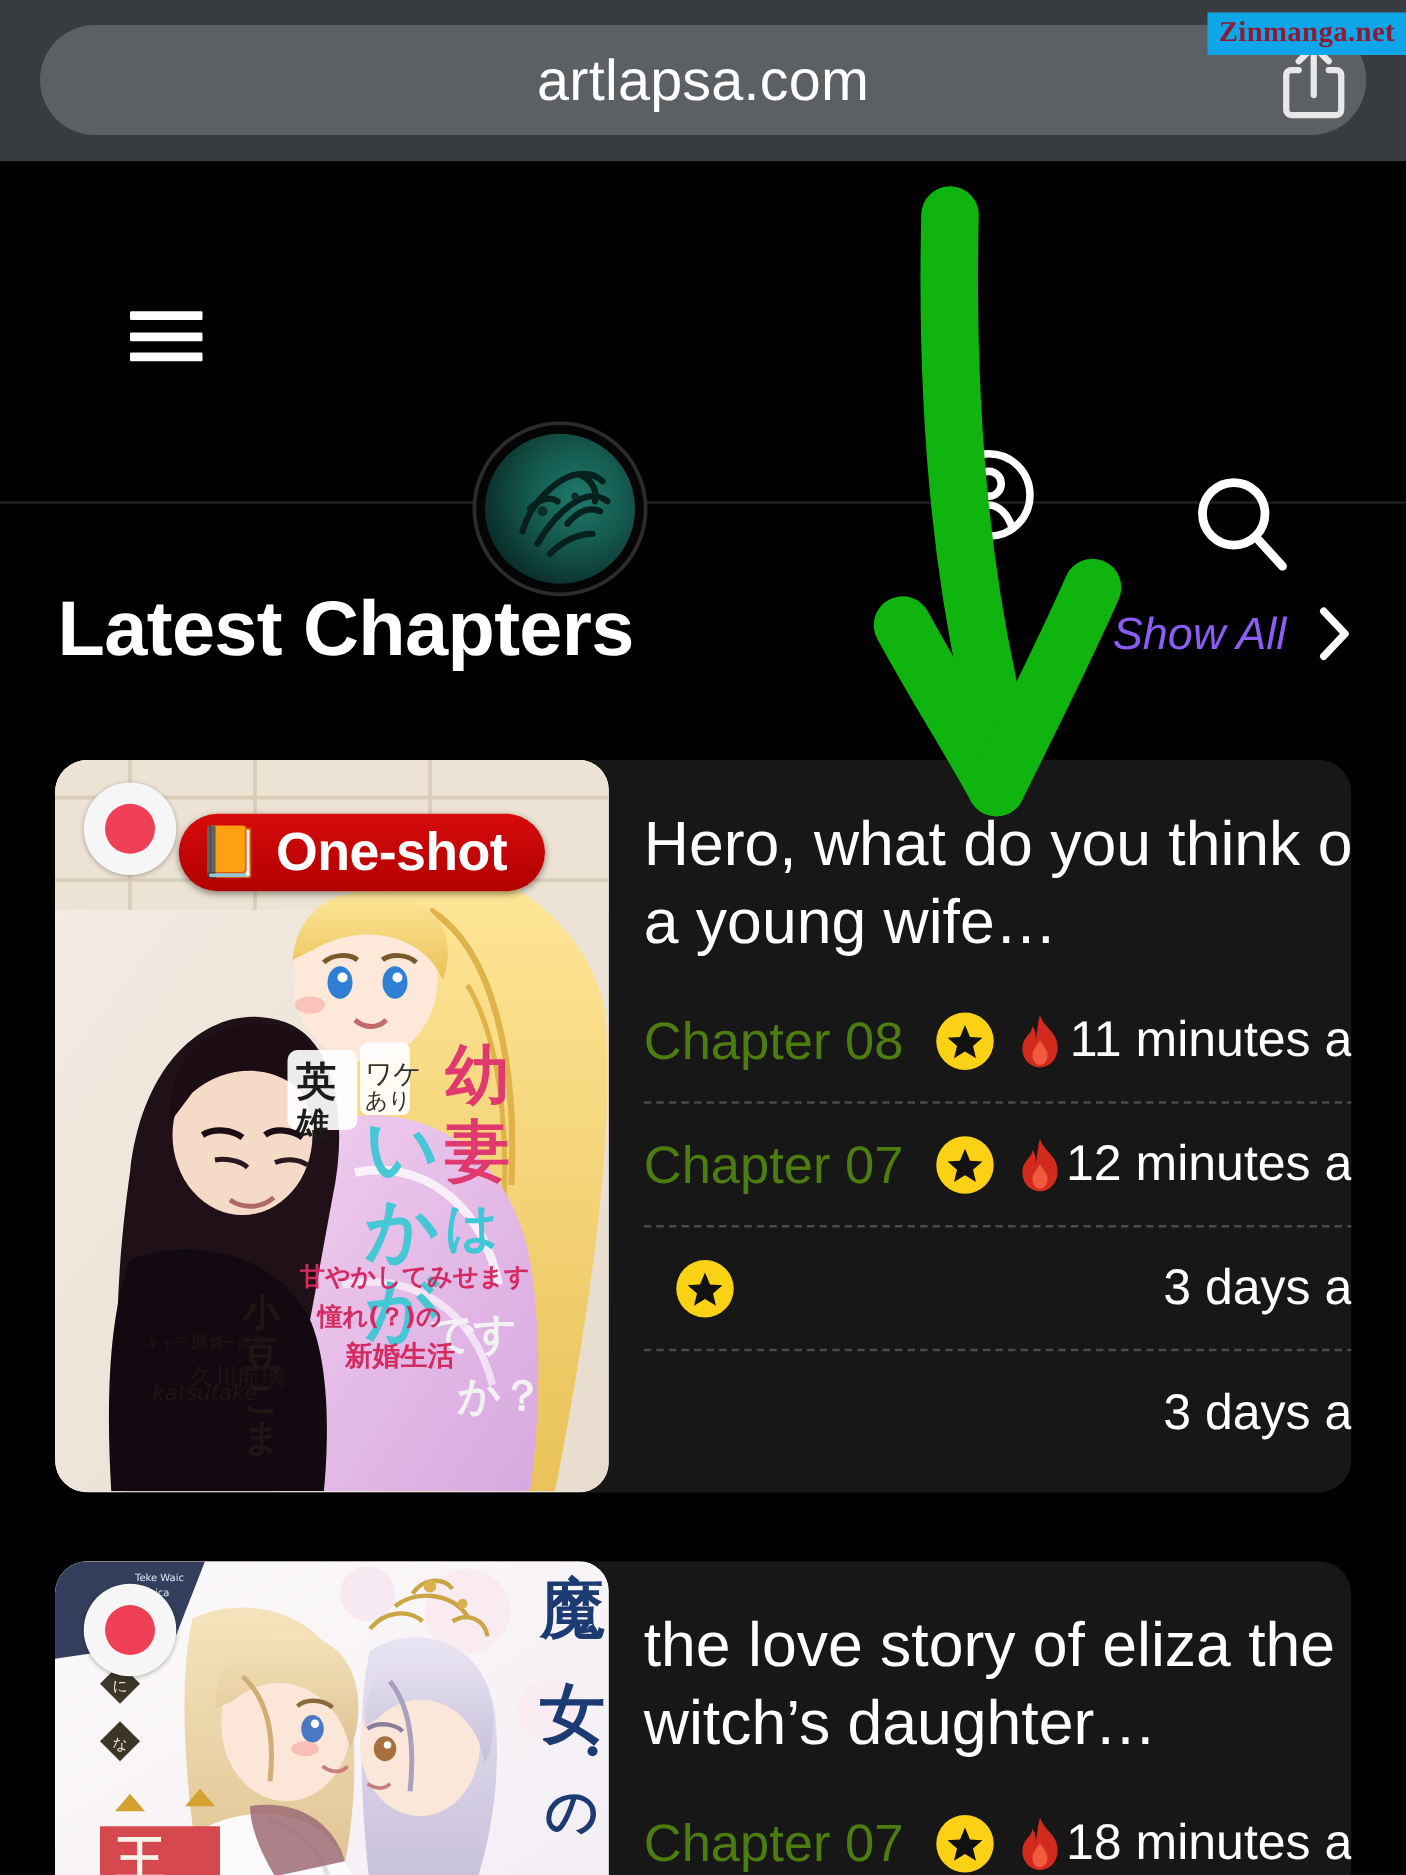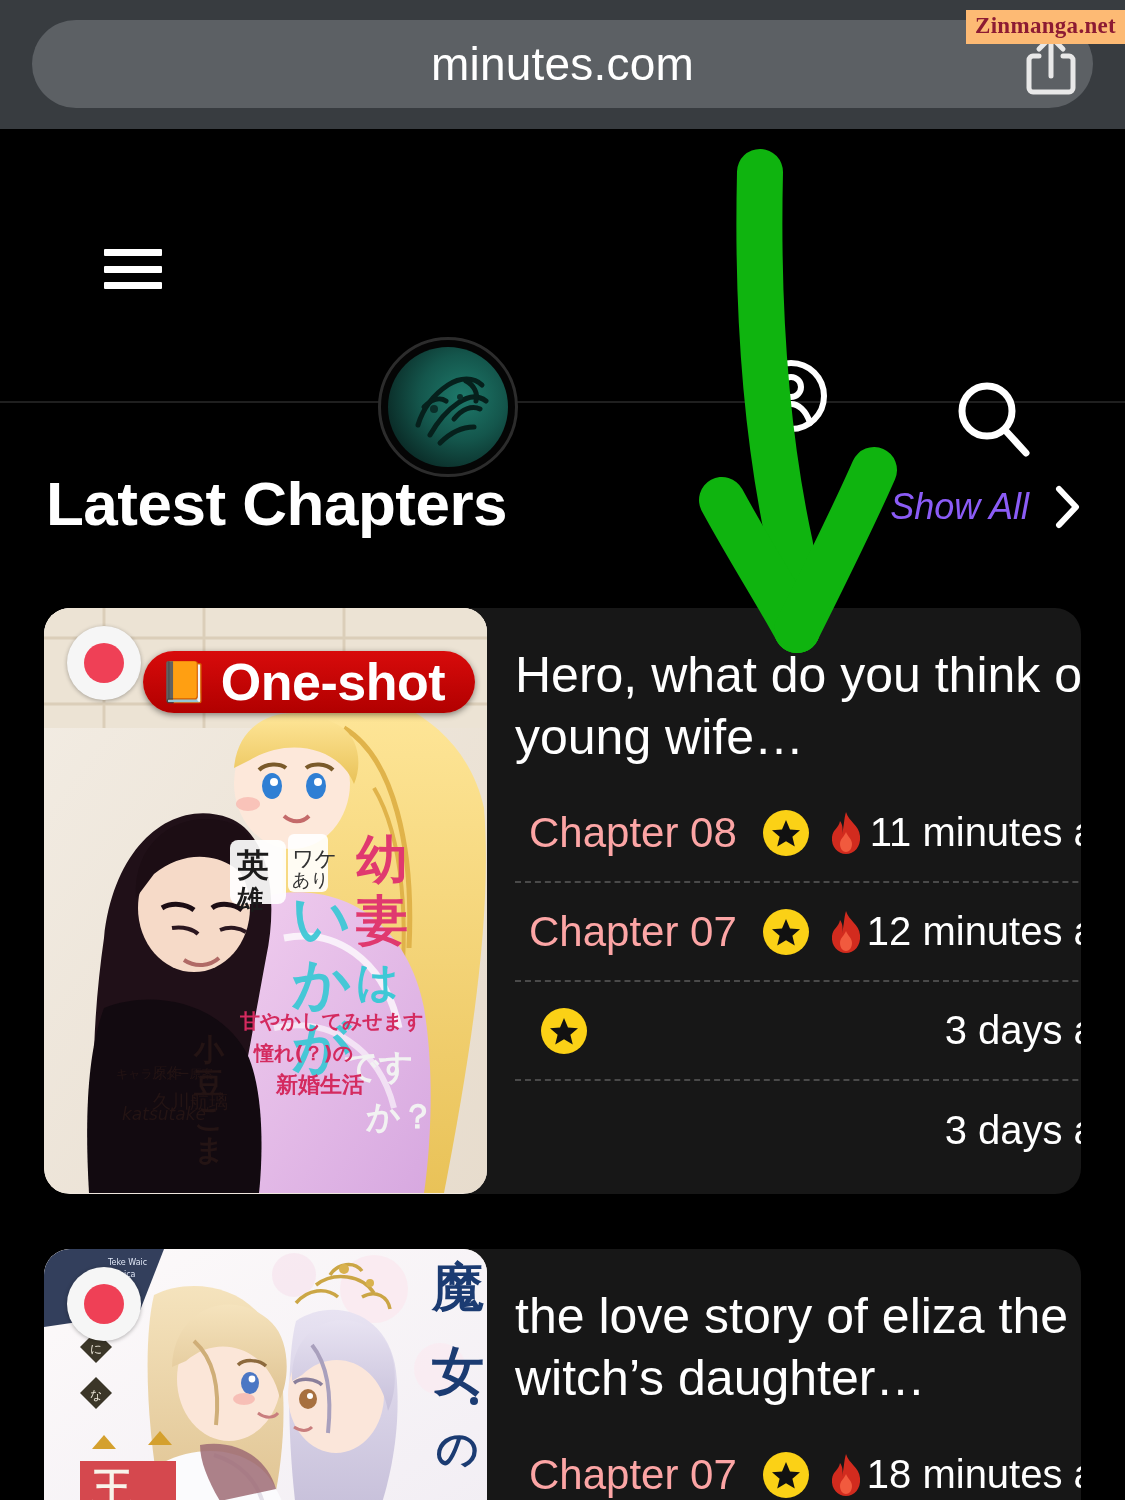--- a/index.html
+++ b/index.html
@@ -33,21 +33,21 @@
     font-family:"Liberation Sans", sans-serif;
   }
   .share-btn{
     position:absolute; right:46px; top:32px;
     width:56px; height:64px;
   }
   .share-btn svg{ width:56px; height:64px; display:block; }
 
   .watermark{
     position:absolute; right:0px; top:10px;
-    background:#fdba74;
+    background:#0ea5e9;
     padding:3px 9px 5px 9px;
     z-index:40;
   }
   .watermark span{
     font-family:"Liberation Serif", serif;
     font-weight:700;
     font-size:23px;
     color:#8d1b33;
     letter-spacing:.3px;
     white-space:nowrap;
@@ -157,21 +157,21 @@
     height:62px;
     background:linear-gradient(180deg,#d80b0b 0%,#b10000 100%);
     border-radius:32px;
     display:flex; align-items:center; gap:12px;
     padding:0 30px 0 16px;
     z-index:6;
     box-shadow:0 2px 6px rgba(0,0,0,.45);
   }
   .oneshot .bk{ font-size:40px; line-height:1; }
   .oneshot .txt{
-    color:#fff; font-size:52px; font-weight:700;
+    color:#fff; font-size:43px; font-weight:700;
     font-family:"Liberation Sans", sans-serif;
     letter-spacing:-0.5px;
     white-space:nowrap;
   }
 
   .card-body{
     flex:1;
     padding:36px 0 14px 28px;
     display:flex; flex-direction:column;
   }
@@ -186,24 +186,23 @@
   }
   .chapter-list{ display:flex; flex-direction:column; flex:1; }
   .chapter-row{
     display:flex; align-items:center;
     padding:20px 18px 20px 0;
     border-bottom:2px dashed #4a4a4a;
     min-height:99px;
   }
   .chapter-row:last-child{ border-bottom:none; }
   .chapter-name{
-    color:#fca5a5; font-size:42px; font-weight:400;
+    color:#4d7c0f; font-size:42px; font-weight:400;
     white-space:nowrap;
     font-family:"Liberation Sans", sans-serif;
-    margin-left:14px;
   }
   .badges{ display:flex; align-items:center; gap:16px; margin-left:26px; }
   .badge-star{
     width:46px; height:46px; border-radius:50%;
     background:#fbd116;
     display:flex; align-items:center; justify-content:center;
   }
   .badge-star svg{ width:32px; height:32px; display:block; }
   .badge-fire{ width:42px; height:46px; }
   .badge-fire svg{ width:42px; height:46px; display:block; }
@@ -225,21 +224,21 @@
     z-index:30;
   }
 </style>
 </head>
 <body>
 
 <div class="screen">
 
   <div class="browser-bar">
     <div class="url-pill">
-      <span class="url-text">minutes.com</span>
+      <span class="url-text">artlapsa.com</span>
     </div>
     <div class="share-btn">
       <svg viewBox="0 0 56 64" fill="none">
         <path d="M16 24 H10 a4 4 0 0 0-4 4 v28 a4 4 0 0 0 4 4 h36 a4 4 0 0 0 4-4 V28 a4 4 0 0 0-4-4 h-6" stroke="#e8e8e8" stroke-width="5" stroke-linecap="round" stroke-linejoin="round"></path>
         <path d="M28 44 V6" stroke="#e8e8e8" stroke-width="5" stroke-linecap="round"></path>
         <path d="M16 17 L28 5 L40 17" stroke="#e8e8e8" stroke-width="5" stroke-linecap="round" stroke-linejoin="round"></path>
       </svg>
     </div>
     <div class="watermark">
       <span>Zinmanga.net</span>

